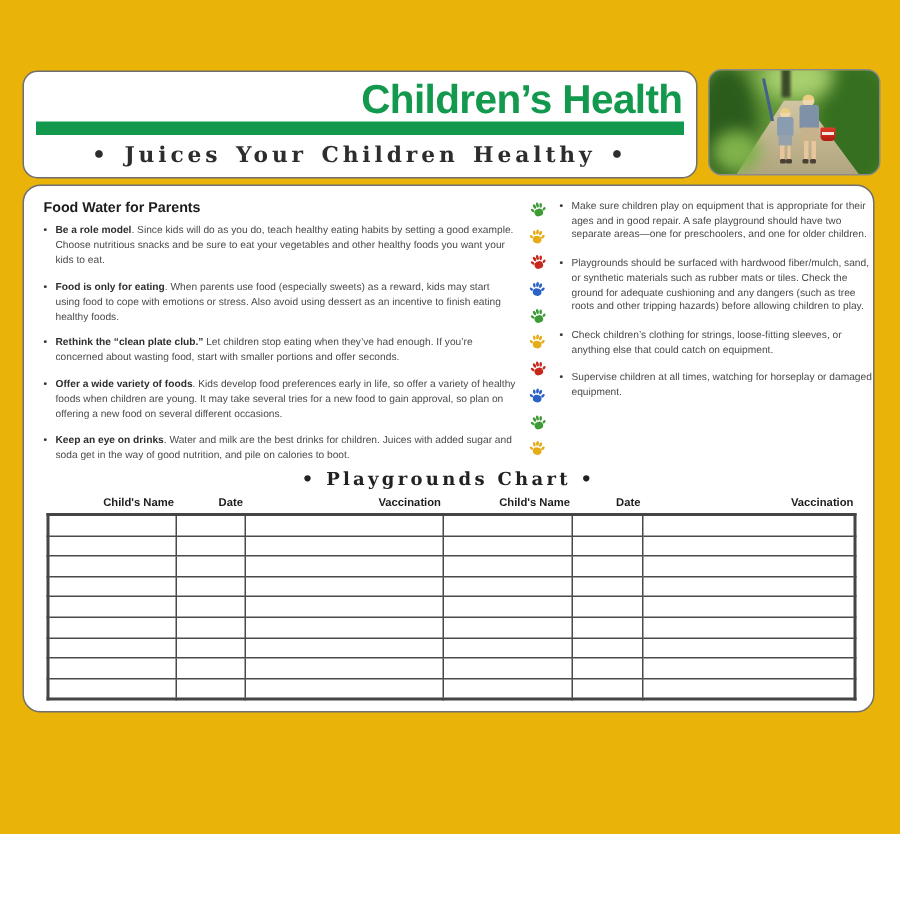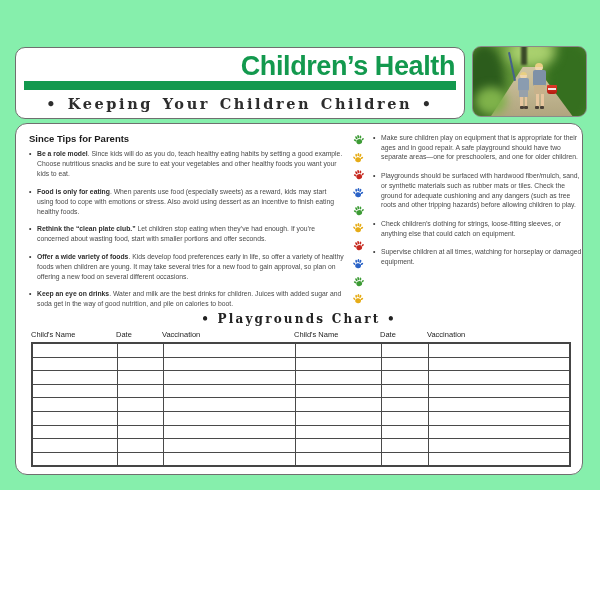--- a/index.html
+++ b/index.html
@@ -1,16 +1,16 @@
 <!DOCTYPE html>
 <html><head>
 <meta charset="utf-8">
 <style>
   html,body{margin:0;padding:0;background:#ffffff;}
-  .canvas{position:relative;width:600px;height:490px;background:#86efac;overflow:hidden;
+  .canvas{position:relative;width:600px;height:556px;background:#eab308;overflow:hidden;
           font-family:"Liberation Sans",sans-serif;}
 
   
   .header-card{position:absolute;left:15px;top:47px;width:450px;height:72px;background:#fff;
                border:1.4px solid #6f6f6f;border-radius:10px;box-sizing:border-box;}
   .brand-title{position:absolute;right:9px;top:3px;font-size:27px;font-weight:bold;
                letter-spacing:-0.4px;color:#13994e;white-space:nowrap;}
   .accent-bar{position:absolute;left:8px;right:8px;top:33px;height:9px;background:#13994e;}
   .subtitle{position:absolute;left:0;right:0;top:47px;text-align:center;
             font-family:"DejaVu Serif",serif;font-weight:bold;font-size:14.5px;
@@ -68,21 +68,21 @@
   .hand{width:13px;height:13px;margin:0 auto 4.7px auto;}
   .hand svg{width:13px;height:13px;display:block;fill:currentColor;}
   .hand:nth-child(odd) svg{transform:rotate(-18deg);}
   .hand:nth-child(even) svg{transform:scaleX(-1) rotate(-10deg);}
 
   
   .vacc-title{position:absolute;left:0;right:0;top:188px;text-align:center;
               font-family:"DejaVu Serif",serif;font-weight:bold;font-size:12px;
               letter-spacing:2.2px;color:#222;}
   .vacc-head{position:absolute;left:15px;top:206px;width:538px;display:flex;}
-  .vacc-head .vh{font-size:7.5px;font-weight:normal;color:#1d1d1d;text-align:left;}
+  .vacc-head .vh{font-size:7.5px;font-weight:bold;color:#1d1d1d;text-align:right;}
   .vh:nth-child(1){width:85px;} .vh:nth-child(2){width:46px;} .vh:nth-child(3){width:132px;}
   .vh:nth-child(4){width:86px;} .vh:nth-child(5){width:47px;} .vh:nth-child(6){width:142px;}
   table.vacc-table{position:absolute;left:15px;top:218px;width:538px;
                    border-collapse:collapse;border:2px solid #454545;table-layout:fixed;}
   table.vacc-table td{border:1px solid #4a4a4a;height:12.6px;padding:0;}
 </style>
 </head>
 <body>
 
 <svg width="0" height="0" style="position:absolute" aria-hidden="true">
@@ -94,21 +94,21 @@
     <ellipse cx="16.9" cy="8.6" rx="1.6" ry="2.8" transform="rotate(20 16.9 8.6)"></ellipse>
     <ellipse cx="19.6" cy="13.8" rx="1.5" ry="2.4" transform="rotate(55 19.6 13.8)"></ellipse>
   </symbol>
 </svg>
 
 <div class="canvas">
 
   <div class="header-card">
     <div class="brand-title">Children’s Health</div>
     <div class="accent-bar"></div>
-    <div class="subtitle">• Keeping Your Children Children •</div>
+    <div class="subtitle">• Juices Your Children Healthy •</div>
   </div>
 
   <div class="photo">
     <div class="blob1"></div>
     <div class="blob2"></div>
     <div class="blob3"></div>
     <div class="trunk"></div>
     <div class="dirt-path"></div>
     <div class="blob4"></div>
     <div class="pole"></div>
@@ -130,21 +130,21 @@
       <div class="shoe shoe-l"></div>
         <div class="shoe shoe-r"></div>
     </div>
     <div class="red-bucket"></div>
     <div class="bucket-band"></div>
   </div>
 
   <div class="content-card">
 
     <div class="col-left">
-      <div class="sec-h">Since Tips for Parents</div>
+      <div class="sec-h">Food Water for Parents</div>
       <ul class="tips">
 
           <li><b>Be a role model</b><span>. Since kids will do as you do, teach healthy eating habits by setting a good example. Choose nutritious snacks and be sure to eat your vegetables and other healthy foods you want your kids to eat.</span></li>
 
           <li><b>Food is only for eating</b><span>. When parents use food (especially sweets) as a reward, kids may start using food to cope with emotions or stress. Also avoid using dessert as an incentive to finish eating healthy foods.</span></li>
 
           <li><b>Rethink the “clean plate club.”</b><span> Let children stop eating when they’ve had enough. If you’re concerned about wasting food, start with smaller portions and offer seconds.</span></li>
 
           <li><b>Offer a wide variety of foods</b><span>. Kids develop food preferences early in life, so offer a variety of healthy foods when children are young. It may take several tries for a new food to gain approval, so plan on offering a new food on several different occasions.</span></li>
 

